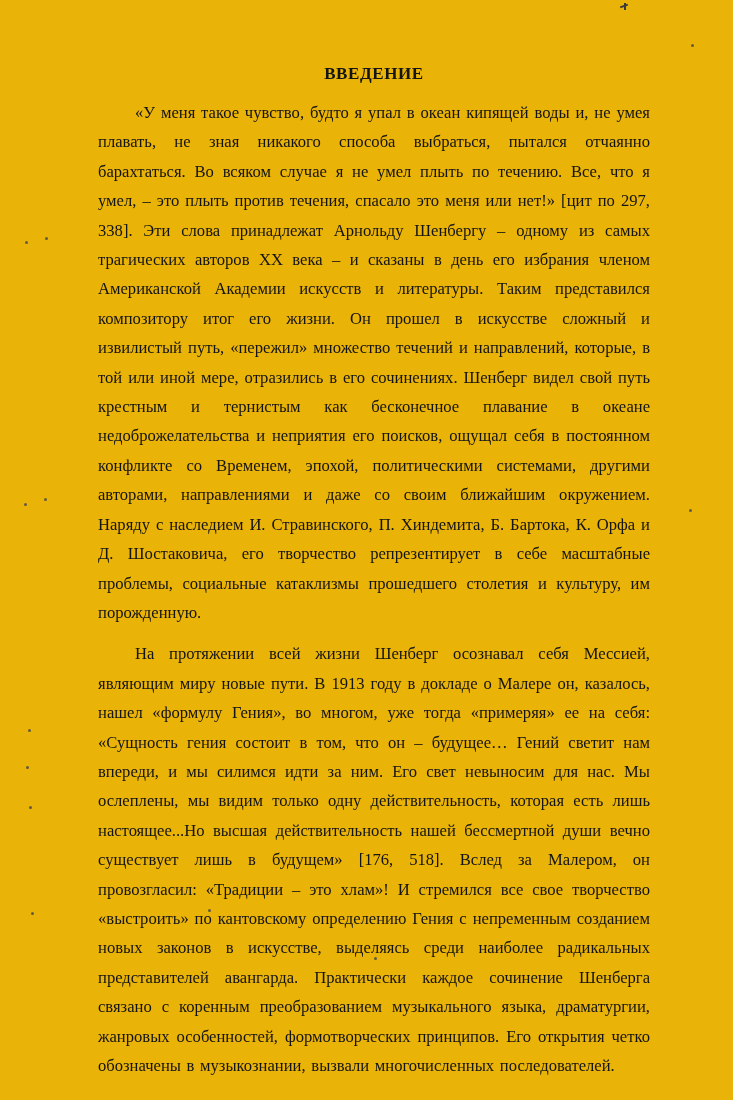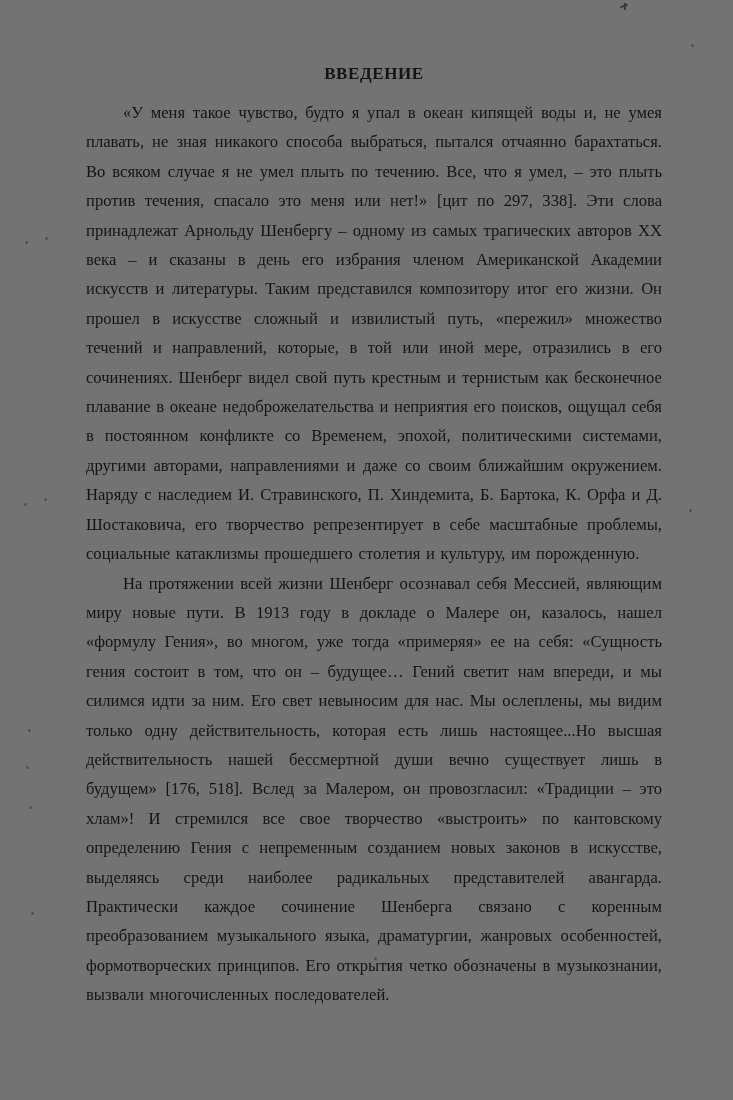--- a/index.html
+++ b/index.html
@@ -4,21 +4,21 @@
 <style>
   html, body {
     margin: 0;
     padding: 0;
     background: #ffffff;
   }
   .page {
     position: relative;
     width: 733px;
     height: 1100px;
-    background: #737373;
+    background: #eab308;
     overflow: hidden;
     font-family: "Liberation Serif", serif;
     color: #141414;
   }
   .content {
     position: absolute;
     left: 86px;
     top: 64px;
     width: 576px;
   }
@@ -27,21 +27,21 @@
     font-weight: bold;
     text-align: center;
     letter-spacing: 0.6px;
     margin: 0 0 14px 0;
   }
   .body-par {
     font-size: 16.6px;
     line-height: 29.4px;
     text-align: justify;
     text-indent: 37px;
-    margin: 0;
+    margin: 12px;
     word-spacing: 1.5px;
   }
   .speck {
     position: absolute;
     width: 3px;
     height: 3px;
     background: #4a4a4a;
     border-radius: 50%;
     opacity: 0.85;
   }

